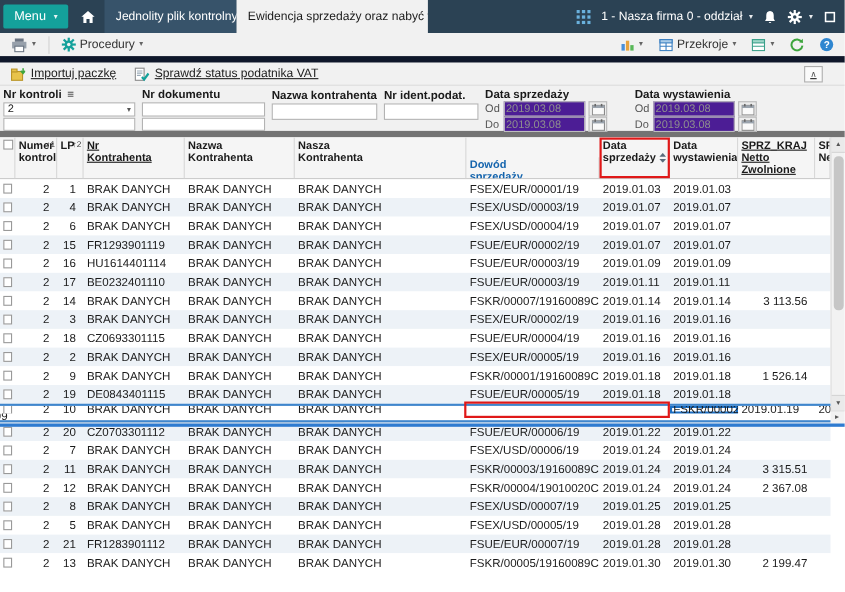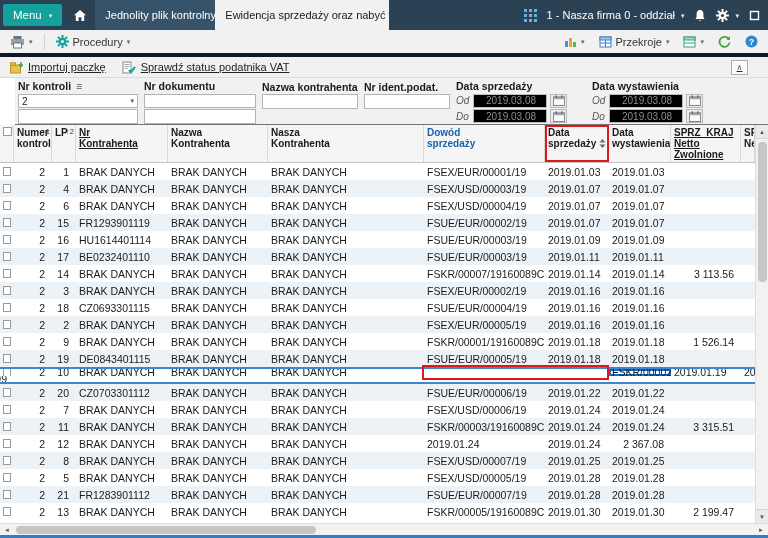--- a/index.html
+++ b/index.html
@@ -1,72 +1,72 @@
 <!DOCTYPE html>
 <html><head>
 <meta charset="utf-8">
 <style>
   * { box-sizing: border-box; margin: 0; padding: 0; }
   html,body { width:768px; height:538px; overflow:hidden;
     font-family:"Liberation Sans","DejaVu Sans",sans-serif; background:#fff; color:#1a1a1a; }
-  .app { width:768px; height:538px; display:flex; flex-direction:column; }
+  .app { width:768px; height:388px; display:flex; flex-direction:column; }
 
   
   .topbar { height:30px; background:#2b4254; display:flex; align-items:stretch; color:#fff; flex:0 0 auto; }
   .menu-btn { background:#14a19b; margin:4px 3px; padding:0 10px; display:flex; align-items:center; gap:7px;
     font-size:11.5px; border-radius:2px; cursor:pointer; }
   .home-btn { width:30px; display:flex; align-items:center; justify-content:center; }
   .tab { display:flex; align-items:center; padding:0 10px; font-size:11px; white-space:nowrap; overflow:hidden; }
   .tab.inactive { background:#37536a; max-width:120px; }
   .tab.active { background:#f1f1f1; color:#1a1a1a; max-width:174px; }
   .top-right { margin-left:auto; display:flex; align-items:center; gap:10px; padding-right:8px; font-size:11px; }
   .caret { font-size:7px; line-height:1; opacity:.9; }
   .company { display:flex; align-items:center; gap:6px; white-space:nowrap; }
 
   
-  .toolbar { height:27px; background:#f1f1f1; border-bottom:4px solid #0f172a; display:flex; align-items:center;
+  .toolbar { height:27px; background:#f1f1f1; border-bottom:6px solid #0f172a; display:flex; align-items:center;
     padding:0 4px; gap:2px; font-size:11px; color:#333; flex:0 0 auto; }
   .tb-btn { display:flex; align-items:center; gap:4px; padding:3px 6px; border-radius:2px; cursor:pointer; }
   .tb-sep { width:1px; height:16px; background:#d2d2d2; margin:0 3px; }
   .tb-right { margin-left:auto; display:flex; align-items:center; gap:2px; }
   .dk { color:#555; }
 
   
   .actions { height:21px; background:#f1f1f1; border-bottom:1px solid #d9d9d9; display:flex; align-items:center;
     gap:6px; padding:0 4px; font-size:11px; color:#222; flex:0 0 auto;text-decoration:underline; }
   .action-btn { display:flex; align-items:center; gap:5px; padding:2px 5px; cursor:pointer; }
   .collapse-btn { margin-left:auto; margin-right:16px; width:17px; height:15px; border:1px solid #adadad;
     background:#fafafa; display:flex; align-items:center; justify-content:center; font-size:8px; color:#555; cursor:pointer; }
 
   
-  .filters { height:47px; background:#f1f1f1; border-bottom:1px solid #737373; display:flex; gap:6px;
-    padding:2px 0 0 3px; flex:0 0 auto; font-size:10px;margin-left:15px; }
+  .filters { height:47px; background:#f1f1f1; border-bottom:6px solid #737373; display:flex; gap:6px;
+    padding:2px 0 0 3px; flex:0 0 auto; font-size:10px; }
   .fcol { display:flex; flex-direction:column; }
   .flabel { font-weight:bold; font-size:10.5px; height:13px; display:flex; align-items:center; gap:5px; white-space:nowrap; }
   .finput { height:15px; border:1px solid #b3b3b3; background:#fff; display:flex; align-items:center;
     justify-content:space-between; padding:0 3px; margin-top:1px; }
   .fw1 { width:120px; } .fw2 { width:112px; } .fw3 { width:96px; } .fw4 { width:86px; }
   .fcaret { font-size:7px; color:#555; }
   .dgroup { display:flex; flex-direction:column; width:130px; }
   .drow { display:flex; align-items:center; gap:3px; height:16px; color:#555; }
-  .dlab { width:14px;font-style:italic; }
-  .dfield { width:74px; height:14px; background:#000000; border:1px solid #bdbdbd; color:#8e8e8e;
-    display:flex; align-items:center; padding:0 12px; }
+  .dlab { width:14px; }
+  .dfield { width:74px; height:14px; background:#4c1d95; border:1px solid #bdbdbd; color:#8e8e8e;
+    display:flex; align-items:center; padding:0 1px; }
   .calbtn { width:17px; height:14px; border:1px solid #b8b8b8; background:#ececec; display:flex;
     align-items:center; justify-content:center; cursor:pointer; }
 
   
   .content-row { flex:1 1 auto; display:flex; min-height:0; }
   .main { flex:1 1 auto; display:flex; flex-direction:column; background:#fff; min-width:0; }
   .grid-cols { display:grid; grid-template-columns:14px 38px 24px 92px 100px 156px 121px 64px 62px 70px 14px; }
   .thead { height:38px; background:#f5f5f5; border-bottom:1px solid #c2c2c2; font-size:10px; font-weight:bold; flex:0 0 auto; }
   .th { border-right:1px solid #d8d8d8; padding:2px 3px; overflow:hidden; line-height:11px; position:relative; }
   .hwrap { display:inline-block; }
   .w36 { width:36px; } .w64 { width:64px;text-decoration:underline; } .w70 { width:70px; } .w56 { width:56px; } .w46 { width:46px; }
-  .th-dowod { color:#1464ad; }
+  .th-dowod { color:#1464ad;margin-top:18px; }
   .th-dsprz { outline:2px solid #e01818; outline-offset:-2px; }
   .sortb { position:absolute; top:1px; right:1px; font-size:7.5px; font-weight:normal; color:#333; }
   .sorticon { position:absolute; top:14px; right:2px; }
   .rows { flex:0 0 auto; }
   .row { height:17px; font-size:10.5px; background:#fff; cursor:default; }
   .row.alt { background:#edf2f7; }
   .row.selected { border-top:2px solid #3f86cc; border-bottom:2px solid #3f86cc; background:#fff;
     position:relative; z-index:3; }
   .row.selected .c-dowod { box-shadow:inset 0 0 0 2px #1b6ec2; }
   .c { padding:0 3px; display:flex; align-items:center; overflow:hidden; white-space:nowrap; }
@@ -674,20 +674,21 @@
 
           <div class="row grid-cols">
             <div class="c c-check">
               <span class="cb"></span>
             </div>
             <div class="c num">2</div>
             <div class="c num">12</div>
             <div class="c">BRAK DANYCH</div>
             <div class="c">BRAK DANYCH</div>
             <div class="c">BRAK DANYCH</div>
+            <div class="c c-dowod">FSKR/00004/19010020C</div>
             <div class="c">2019.01.24</div>
             <div class="c">2019.01.24</div>
             <div class="c num">2 367.08</div>
             <div class="c"></div>
 
           </div>
 
           <div class="row grid-cols alt">
             <div class="c c-check">
               <span class="cb"></span>

